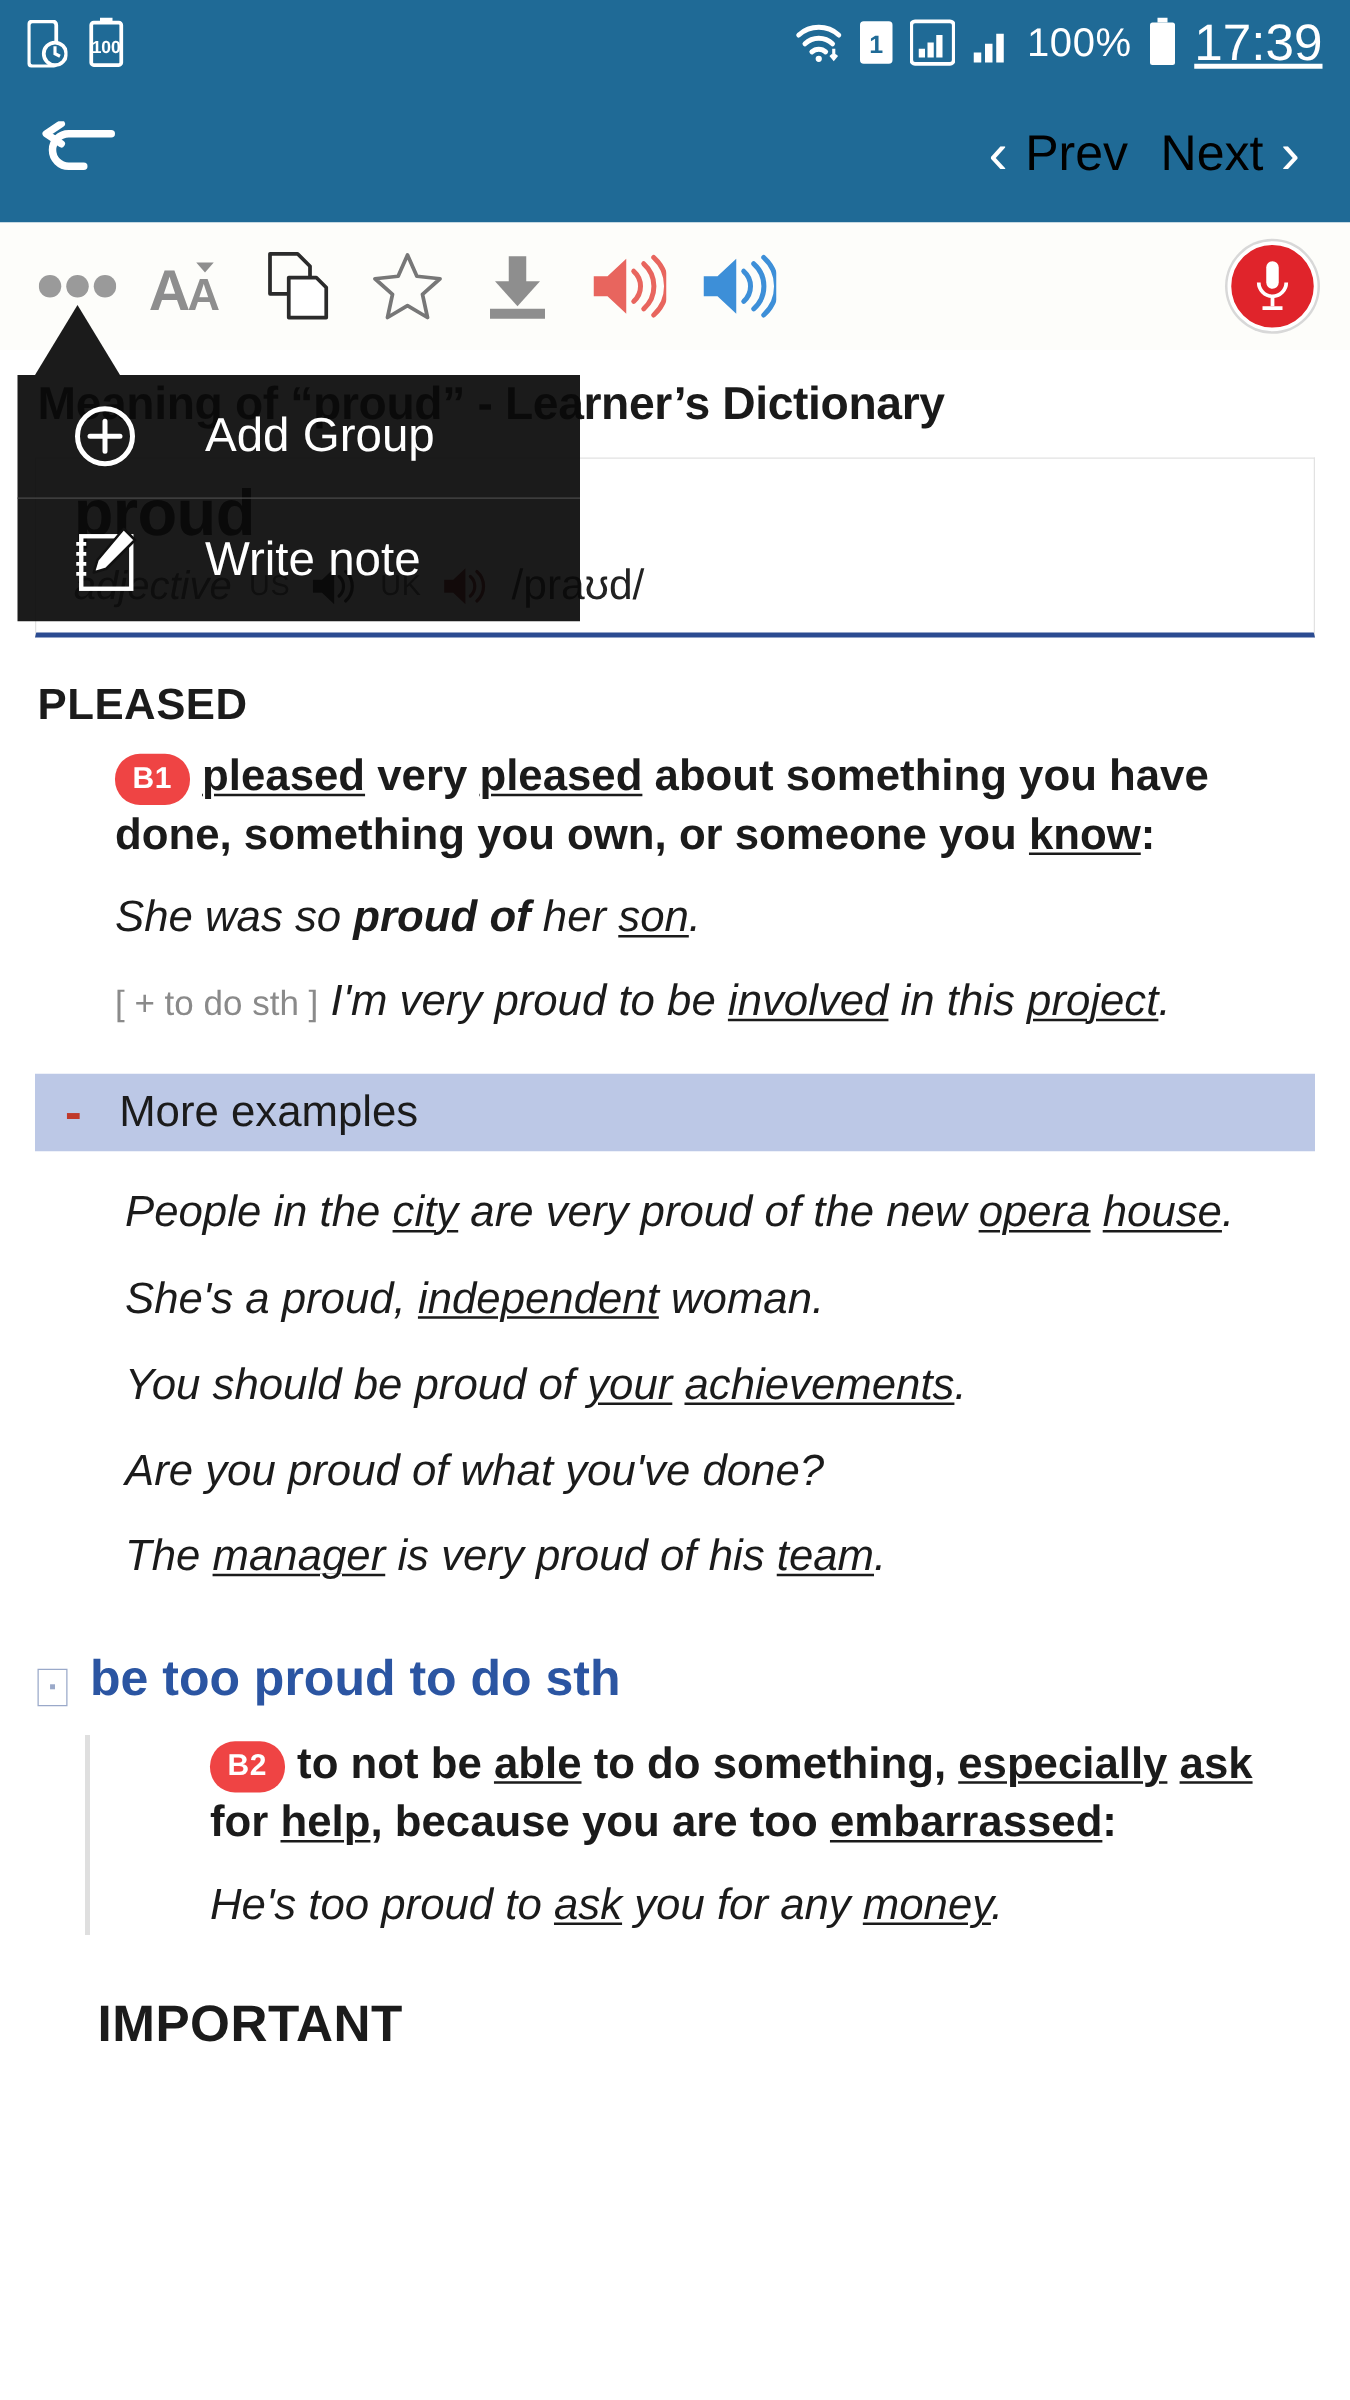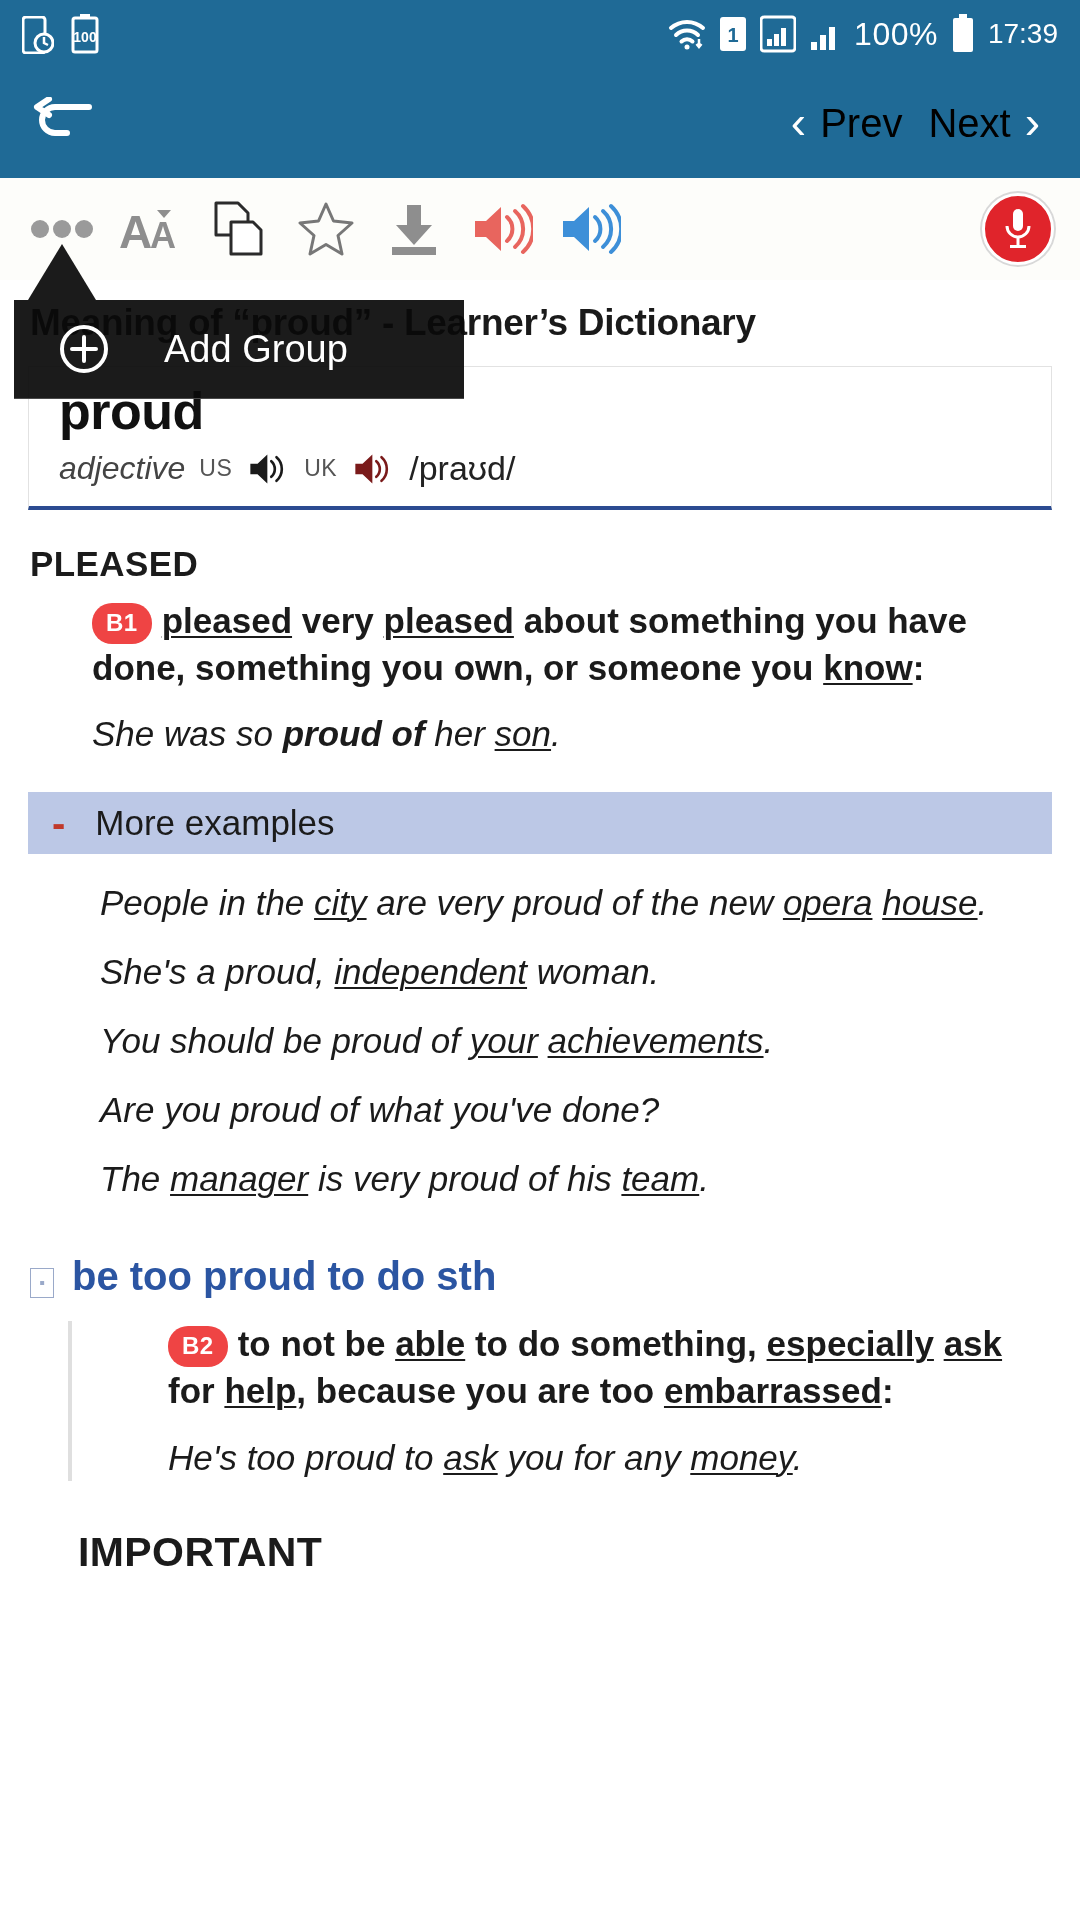--- a/index.html
+++ b/index.html
@@ -18,21 +18,21 @@
     display: flex; align-items: center;
     padding: 0 22px;
   }
   .sb-left { display: flex; align-items: flex-end; gap: 16px; }
   .sb-right { margin-left: auto; display: flex; align-items: center; gap: 13px; }
   .sb-icon { display: block; }
   .sb-text {
     color: #ffffff; font-size: 32px; font-weight: 400;
     letter-spacing: 0.5px; line-height: 1;
   }
-  .sb-clock { color:#fff; font-size: 28px; line-height:1; }
+  .sb-clock { color:#fff; font-size: 41px; line-height:1;text-decoration:underline; }
 
   
   .navbar {
     position: absolute; top: 68px; left: 0; width: 1080px; height: 110px;
     background: #1f6a96;
     display: flex; align-items: center;
     padding: 0 30px;
   }
   .nav-back { width: 70px; height: 70px; display:flex; align-items:center; justify-content:center; }
   .nav-right { margin-left: auto; display: flex; align-items: center; gap: 6px; }
@@ -320,20 +320,24 @@
         <span>very</span>
         <u>pleased</u>
         <span>about something you have done, something you own, or someone you</span>
         <u>know</u><span>:</span>
       </div>
 
       <div class="eg">
         She was so <b>proud of</b> her <u>son</u>.
       </div>
 
+      <div class="eg">
+        <span class="gram">[ + to do sth ]</span>
+        I'm very proud to be <u>involved</u> in this <u>project</u>.
+      </div>
     </div>
 
     <div class="moreex-bar">
       <span class="minus">-</span>
       <span class="moreex-label">More examples</span>
     </div>
 
     <div class="moreex-list">
       <div class="eg">
         People in the <u>city</u> are very proud of the new <u>opera</u> <u>house</u>.
@@ -374,15 +378,25 @@
     <div class="popup-item">
       <span class="popup-icon">
         <svg width="52" height="52" viewBox="0 0 52 52">
           <circle cx="26" cy="26" r="22" fill="none" stroke="#fff" stroke-width="4"></circle>
           <path d="M26 14 L26 38 M14 26 L38 26" stroke="#fff" stroke-width="4" stroke-linecap="round"></path>
         </svg>
       </span>
       <span class="popup-label">Add Group</span>
     </div>
     <div class="popup-sep"></div>
+    <div class="popup-item">
+      <span class="popup-icon">
+        <svg width="54" height="54" viewBox="0 0 54 54">
+          <rect x="8" y="8" width="40" height="42" fill="none" stroke="#fff" stroke-width="3.5"></rect>
+          <path d="M4 14 h8 M4 22 h8 M4 30 h8 M4 38 h8" stroke="#fff" stroke-width="3"></path>
+          <path d="M42 2 L51 11 L28 34 L18 37 L21 27 Z" fill="#fff" stroke="#111" stroke-width="2" stroke-linejoin="round"></path>
+        </svg>
+      </span>
+      <span class="popup-label">Write note</span>
+    </div>
   </div>
 
 </div>
 
 </body></html>

